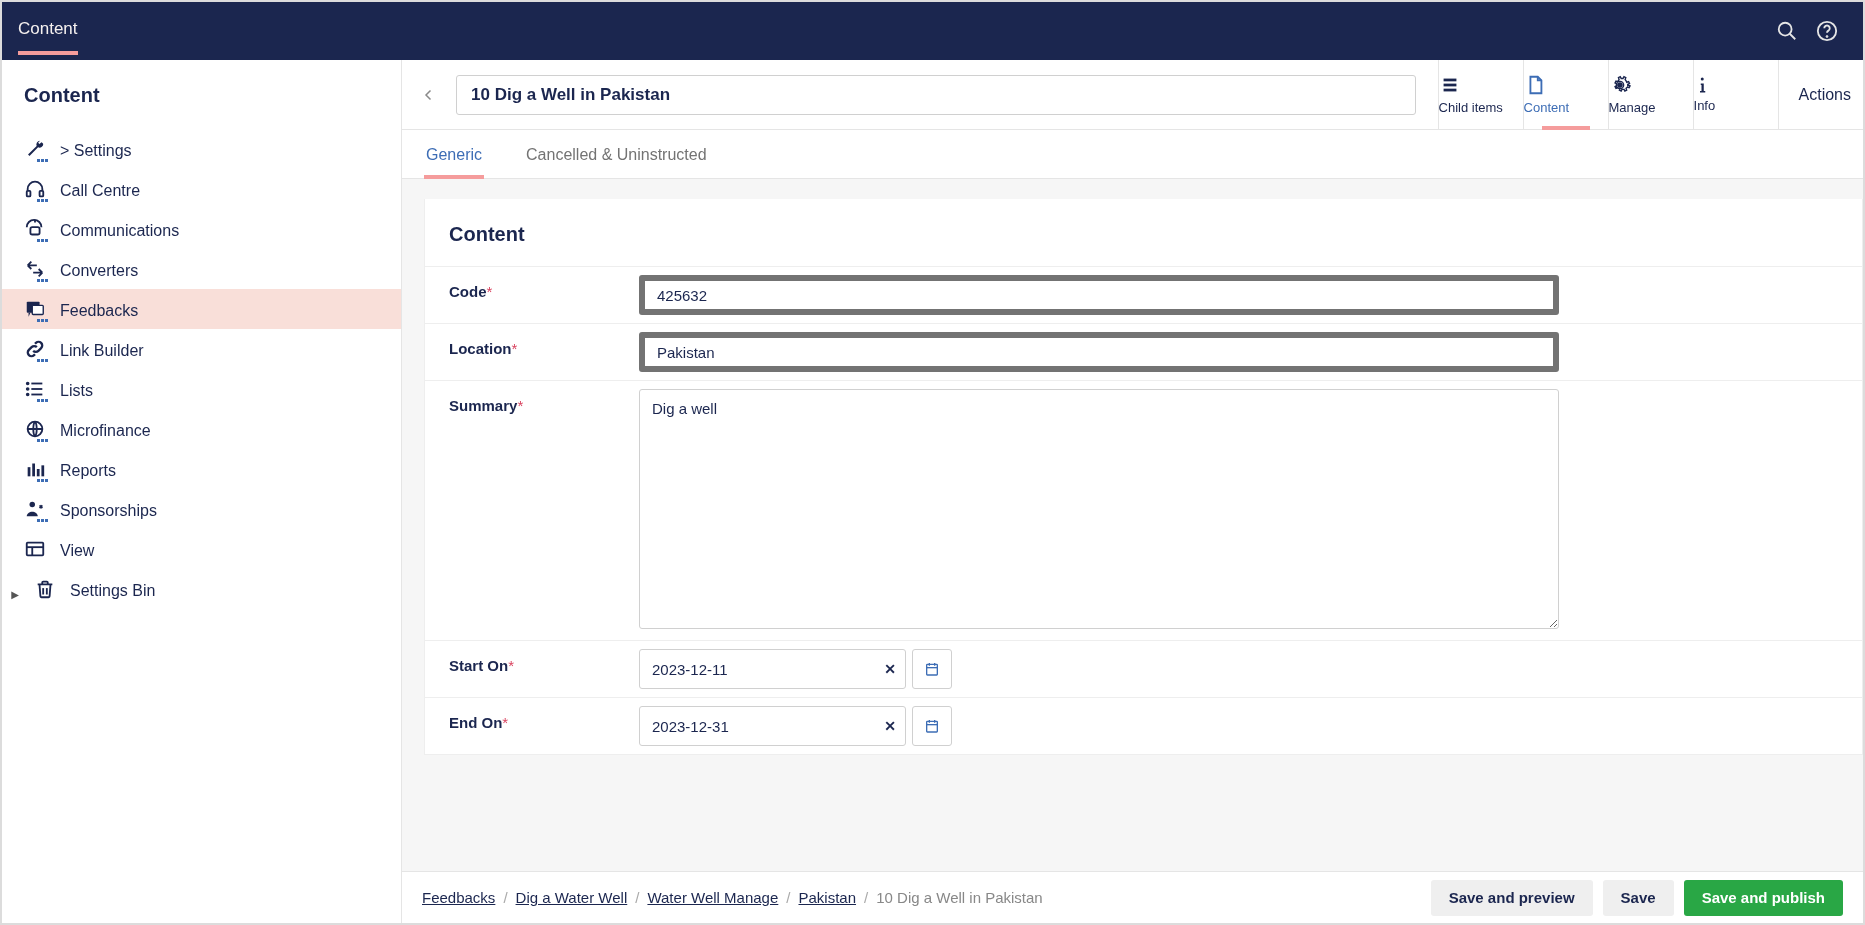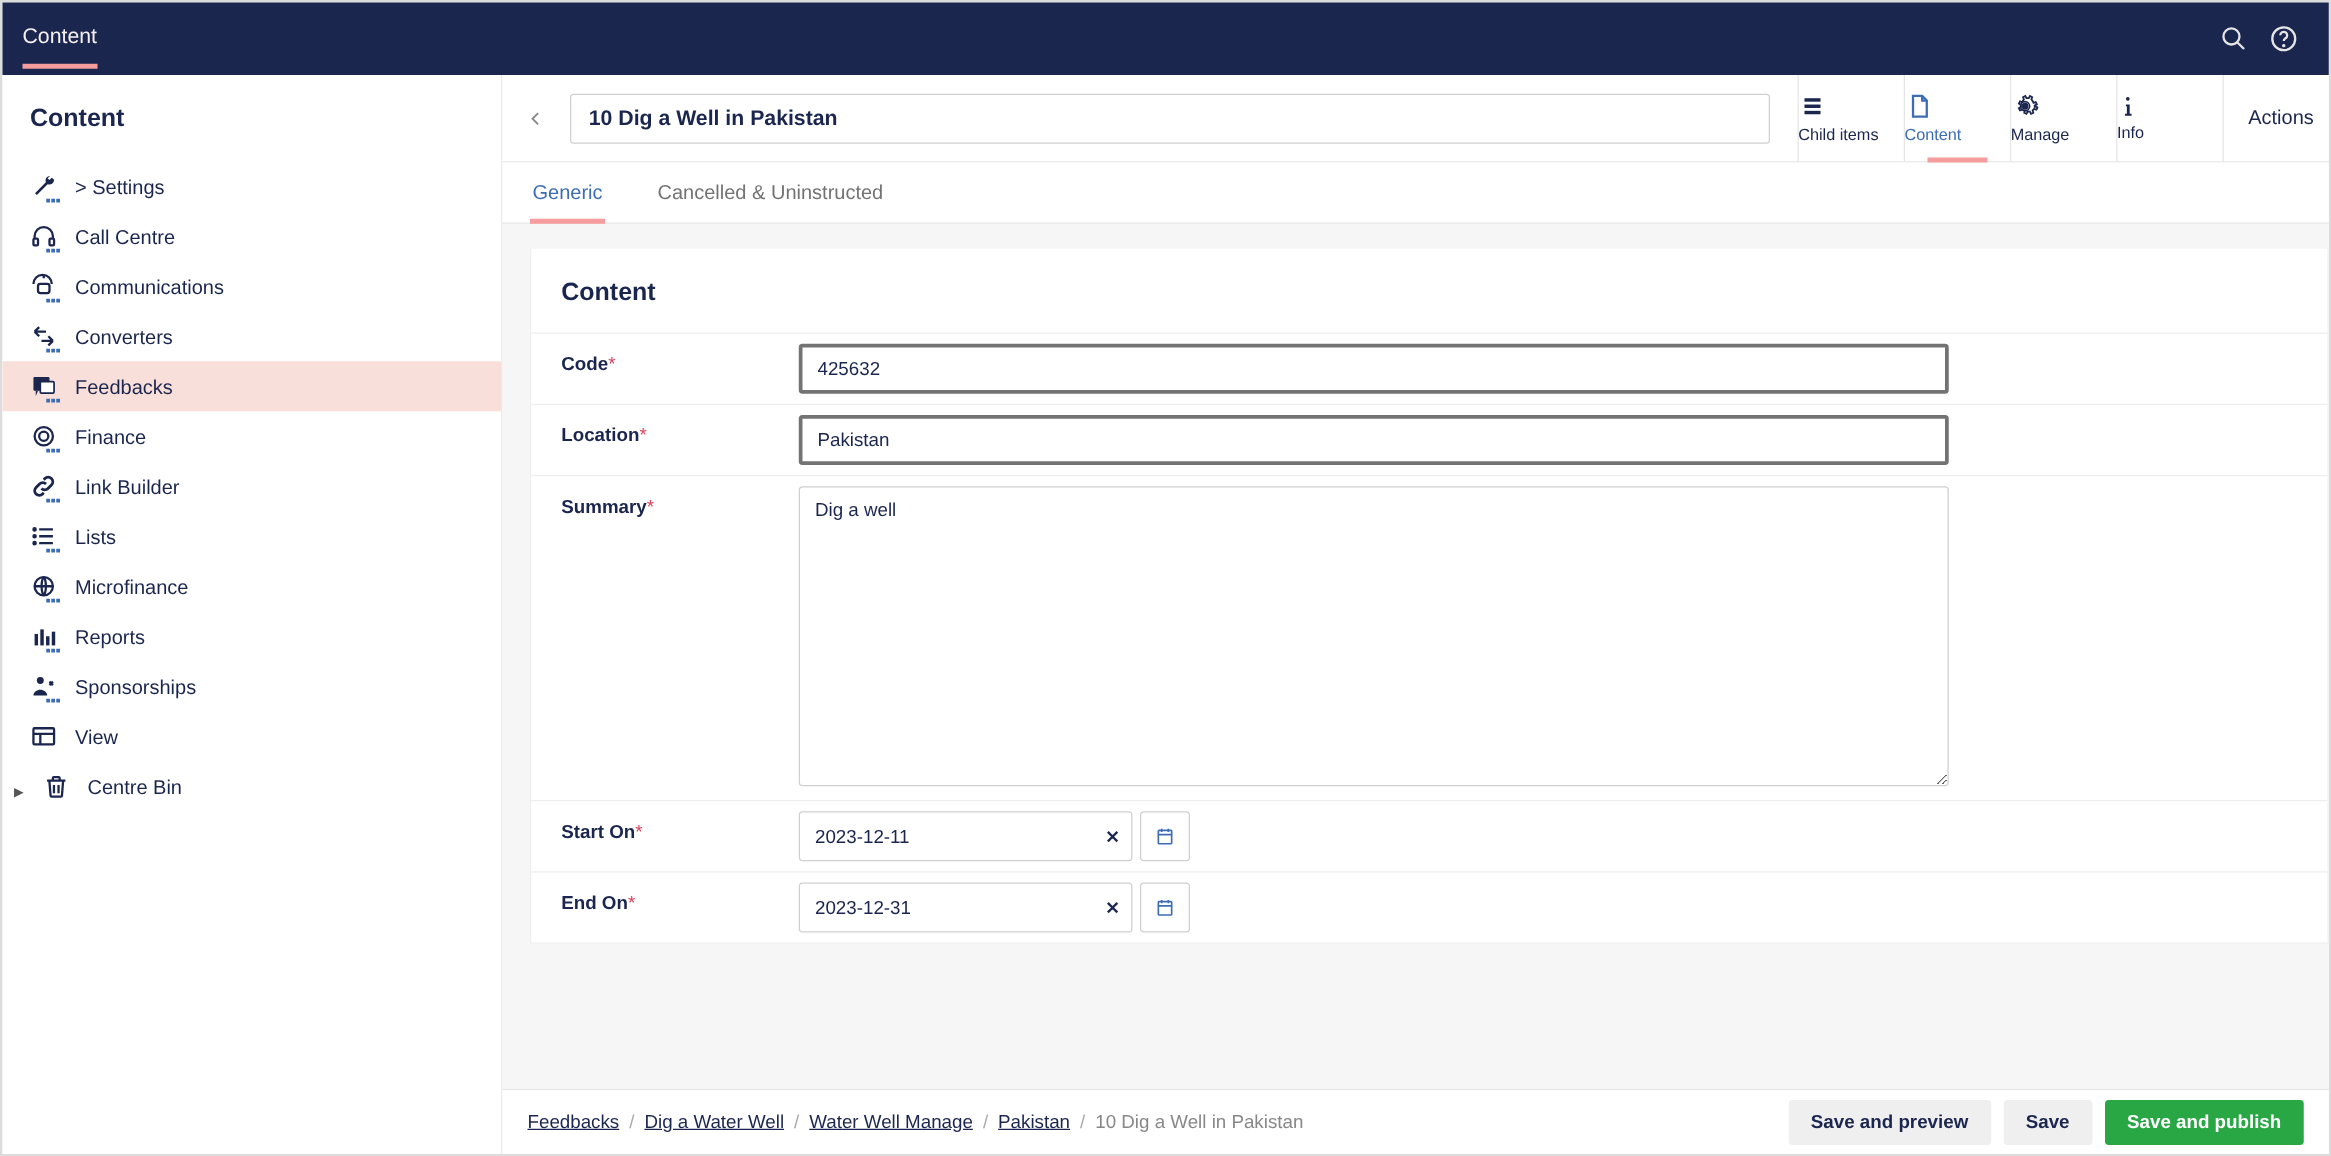--- a/index.html
+++ b/index.html
@@ -221,21 +221,21 @@
     padding-top: 8px;
     font-size: 15px;
     font-weight: 700;
     color: #1b264f;
   }
   .req { color: #d9435f; font-weight: 400; }
   .field-control { flex: 1; max-width: 920px; }
   .text-input {
     width: 100%;
     height: 40px;
-    border: 3px solid #737373;
+    border: 6px solid #737373;
     border-radius: 3px;
     padding: 0 12px;
     font-size: 15px;
     color: #1b264f;
   }
   .textarea-input {
     width: 100%;
     height: 240px;
     border: 1px solid #d0d0d0;
     border-radius: 3px;
@@ -406,34 +406,20 @@
               </svg>
             <span class="subdots-overlay">
                 <span></span>
                 <span></span>
                 <span></span>
               </span>
           </span>
           <span>Feedbacks</span>
         </div>
 
-        <div class="tree-item">
-          <span class="icon-wrap">
-            <svg viewBox="0 0 24 24" fill="none" stroke="currentColor" stroke-width="2">
-                <circle cx="12" cy="12" r="8"></circle>
-                <circle cx="12" cy="12" r="4"></circle>
-              </svg>
-            <span class="subdots-overlay">
-                <span></span>
-                <span></span>
-                <span></span>
-              </span>
-          </span>
-          <span>Finance</span>
-        </div>
 
         <div class="tree-item">
           <span class="icon-wrap">
             <svg viewBox="0 0 24 24" fill="none" stroke="currentColor" stroke-width="2.5">
                 <path d="M10 14a4 4 0 0 0 5.7 0l3-3a4 4 0 0 0-5.7-5.7l-1 1"></path>
                 <path d="M14 10a4 4 0 0 0-5.7 0l-3 3a4 4 0 0 0 5.7 5.7l1-1"></path>
               </svg>
             <span class="subdots-overlay">
                 <span></span>
                 <span></span>
@@ -523,21 +509,21 @@
 
         <div class="tree-item">
           <span class="caret">▶</span>
           <span class="icon-wrap">
             <svg viewBox="0 0 24 24" fill="none" stroke="currentColor" stroke-width="2">
                 <path d="M4 7h16M9 7V5a1 1 0 0 1 1-1h4a1 1 0 0 1 1 1v2M6 7l1 13a1 1 0 0 0 1 1h8a1 1 0 0 0 1-1l1-13"></path>
                 <line x1="10" y1="11" x2="10" y2="18"></line>
                 <line x1="14" y1="11" x2="14" y2="18"></line>
               </svg>
           </span>
-          <span>Centre Bin</span>
+          <span>Settings Bin</span>
         </div>
 
       </div>
     </aside>
 
     <section class="content-col">
 
       <div class="editor-header">
         <div class="editor-back">
           <svg viewBox="0 0 24 24">

